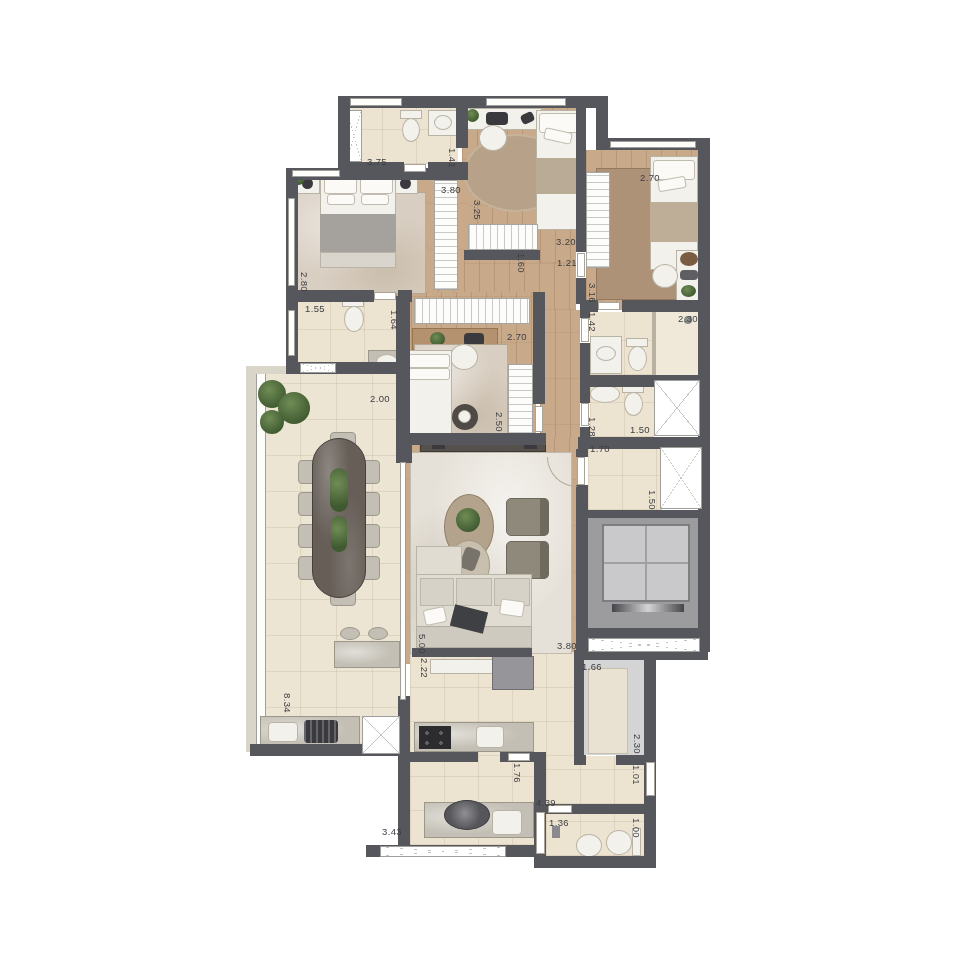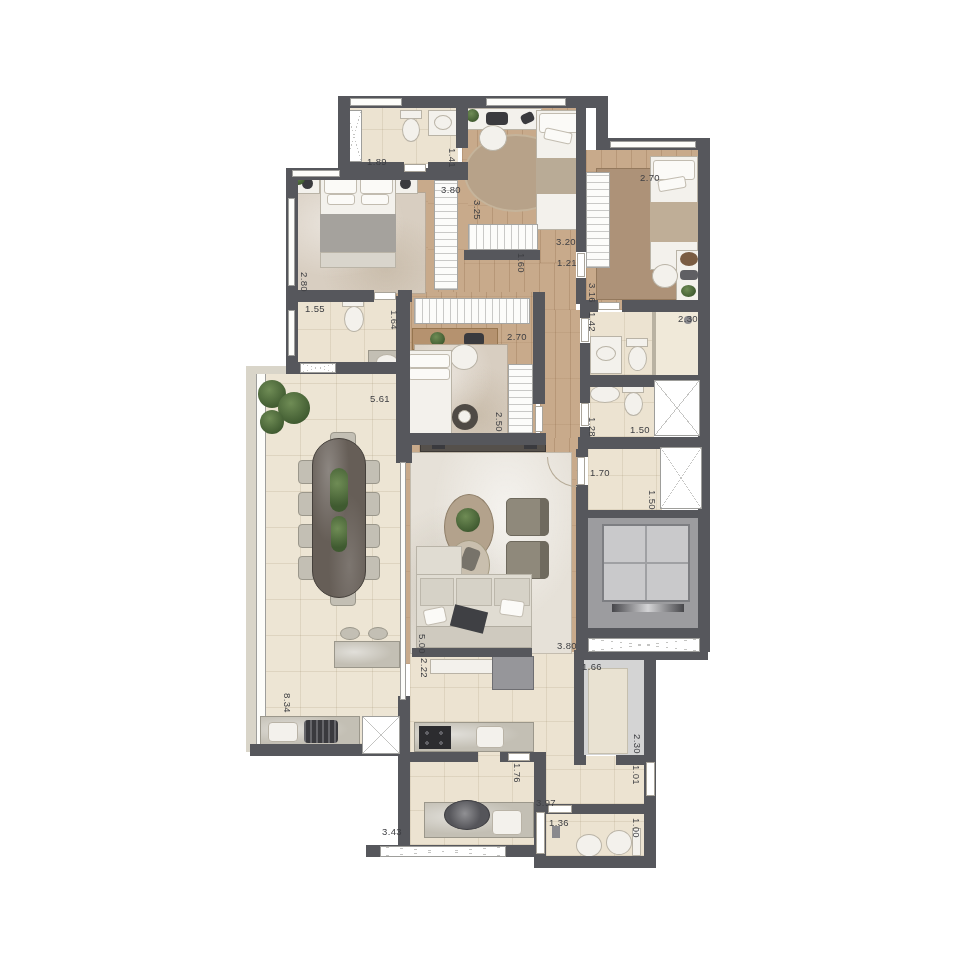--- a/index.html
+++ b/index.html
@@ -301,47 +301,47 @@
   <i class="leaf" style="left:581px;top:318px;width:8px;height:24px"></i>
   <i class="leaf" style="left:581px;top:403px;width:8px;height:23px"></i>
   <i class="leaf" style="left:577px;top:457px;width:8px;height:28px"></i>
   <i class="arc" style="left:547px;top:457px;width:30px;height:30px;border-right:none;border-top:none;border-radius:0 0 0 100%"></i>
   <i class="leaf" style="left:646px;top:762px;width:9px;height:34px"></i>
   <i class="leaf" style="left:548px;top:805px;width:24px;height:8px"></i>
   <i class="leaf" style="left:536px;top:812px;width:9px;height:42px"></i>
   <i class="leaf" style="left:508px;top:753px;width:22px;height:8px"></i>
 
   <div style="position:absolute;left:0;top:0;width:100%;height:100%">
-      <span class="lbl" style="left: 377px; top: 161px;">1.89</span>
+      <span class="lbl" style="left: 377px; top: 161px;">3.75</span>
       <span class="lbl v" style="left: 452px; top: 158px;">1.41</span>
       <span class="lbl" style="left: 451px; top: 189px;">3.80</span>
       <span class="lbl v" style="left: 477px; top: 210px;">3.25</span>
       <span class="lbl" style="left: 650px; top: 177px;">2.70</span>
       <span class="lbl" style="left: 566px; top: 241px;">3.20</span>
       <span class="lbl" style="left: 567px; top: 262px;">1.21</span>
       <span class="lbl v" style="left: 521px; top: 263px;">1.60</span>
       <span class="lbl v" style="left: 592px; top: 293px;">3.16</span>
       <span class="lbl v" style="left: 592px; top: 322px;">1.42</span>
       <span class="lbl" style="left: 688px; top: 318px;">2.30</span>
       <span class="lbl v" style="left: 304px; top: 282px;">2.80</span>
       <span class="lbl" style="left: 315px; top: 308px;">1.55</span>
       <span class="lbl v" style="left: 394px; top: 320px;">1.64</span>
       <span class="lbl" style="left: 517px; top: 336px;">2.70</span>
       <span class="lbl v" style="left: 499px; top: 422px;">2.50</span>
       <span class="lbl v" style="left: 592px; top: 427px;">1.28</span>
       <span class="lbl" style="left: 640px; top: 429px;">1.50</span>
-      <span class="lbl" style="left: 600px; top: 472px;">1.70</span>
+      <span class="lbl" style="left: 600px; top: 448px;">1.70</span>
       <span class="lbl v" style="left: 652px; top: 500px;">1.50</span>
-      <span class="lbl" style="left: 380px; top: 398px;">5.61</span>
+      <span class="lbl" style="left: 380px; top: 398px;">2.00</span>
       <span class="lbl v" style="left: 287px; top: 703px;">8.34</span>
       <span class="lbl v" style="left: 422px; top: 644px;">5.00</span>
       <span class="lbl v" style="left: 424px; top: 668px;">2.22</span>
       <span class="lbl" style="left: 567px; top: 645px;">3.80</span>
       <span class="lbl" style="left: 592px; top: 666px;">1.66</span>
       <span class="lbl v" style="left: 637px; top: 744px;">2.30</span>
       <span class="lbl v" style="left: 636px; top: 775px;">1.01</span>
       <span class="lbl v" style="left: 517px; top: 773px;">1.76</span>
-      <span class="lbl" style="left: 546px; top: 802px;">3.97</span>
+      <span class="lbl" style="left: 546px; top: 802px;">4.39</span>
       <span class="lbl" style="left: 392px; top: 831px;">3.43</span>
       <span class="lbl" style="left: 559px; top: 822px;">1.36</span>
       <span class="lbl v" style="left: 636px; top: 828px;">1.00</span>
     </div>
 </div>
 
 </body></html>

